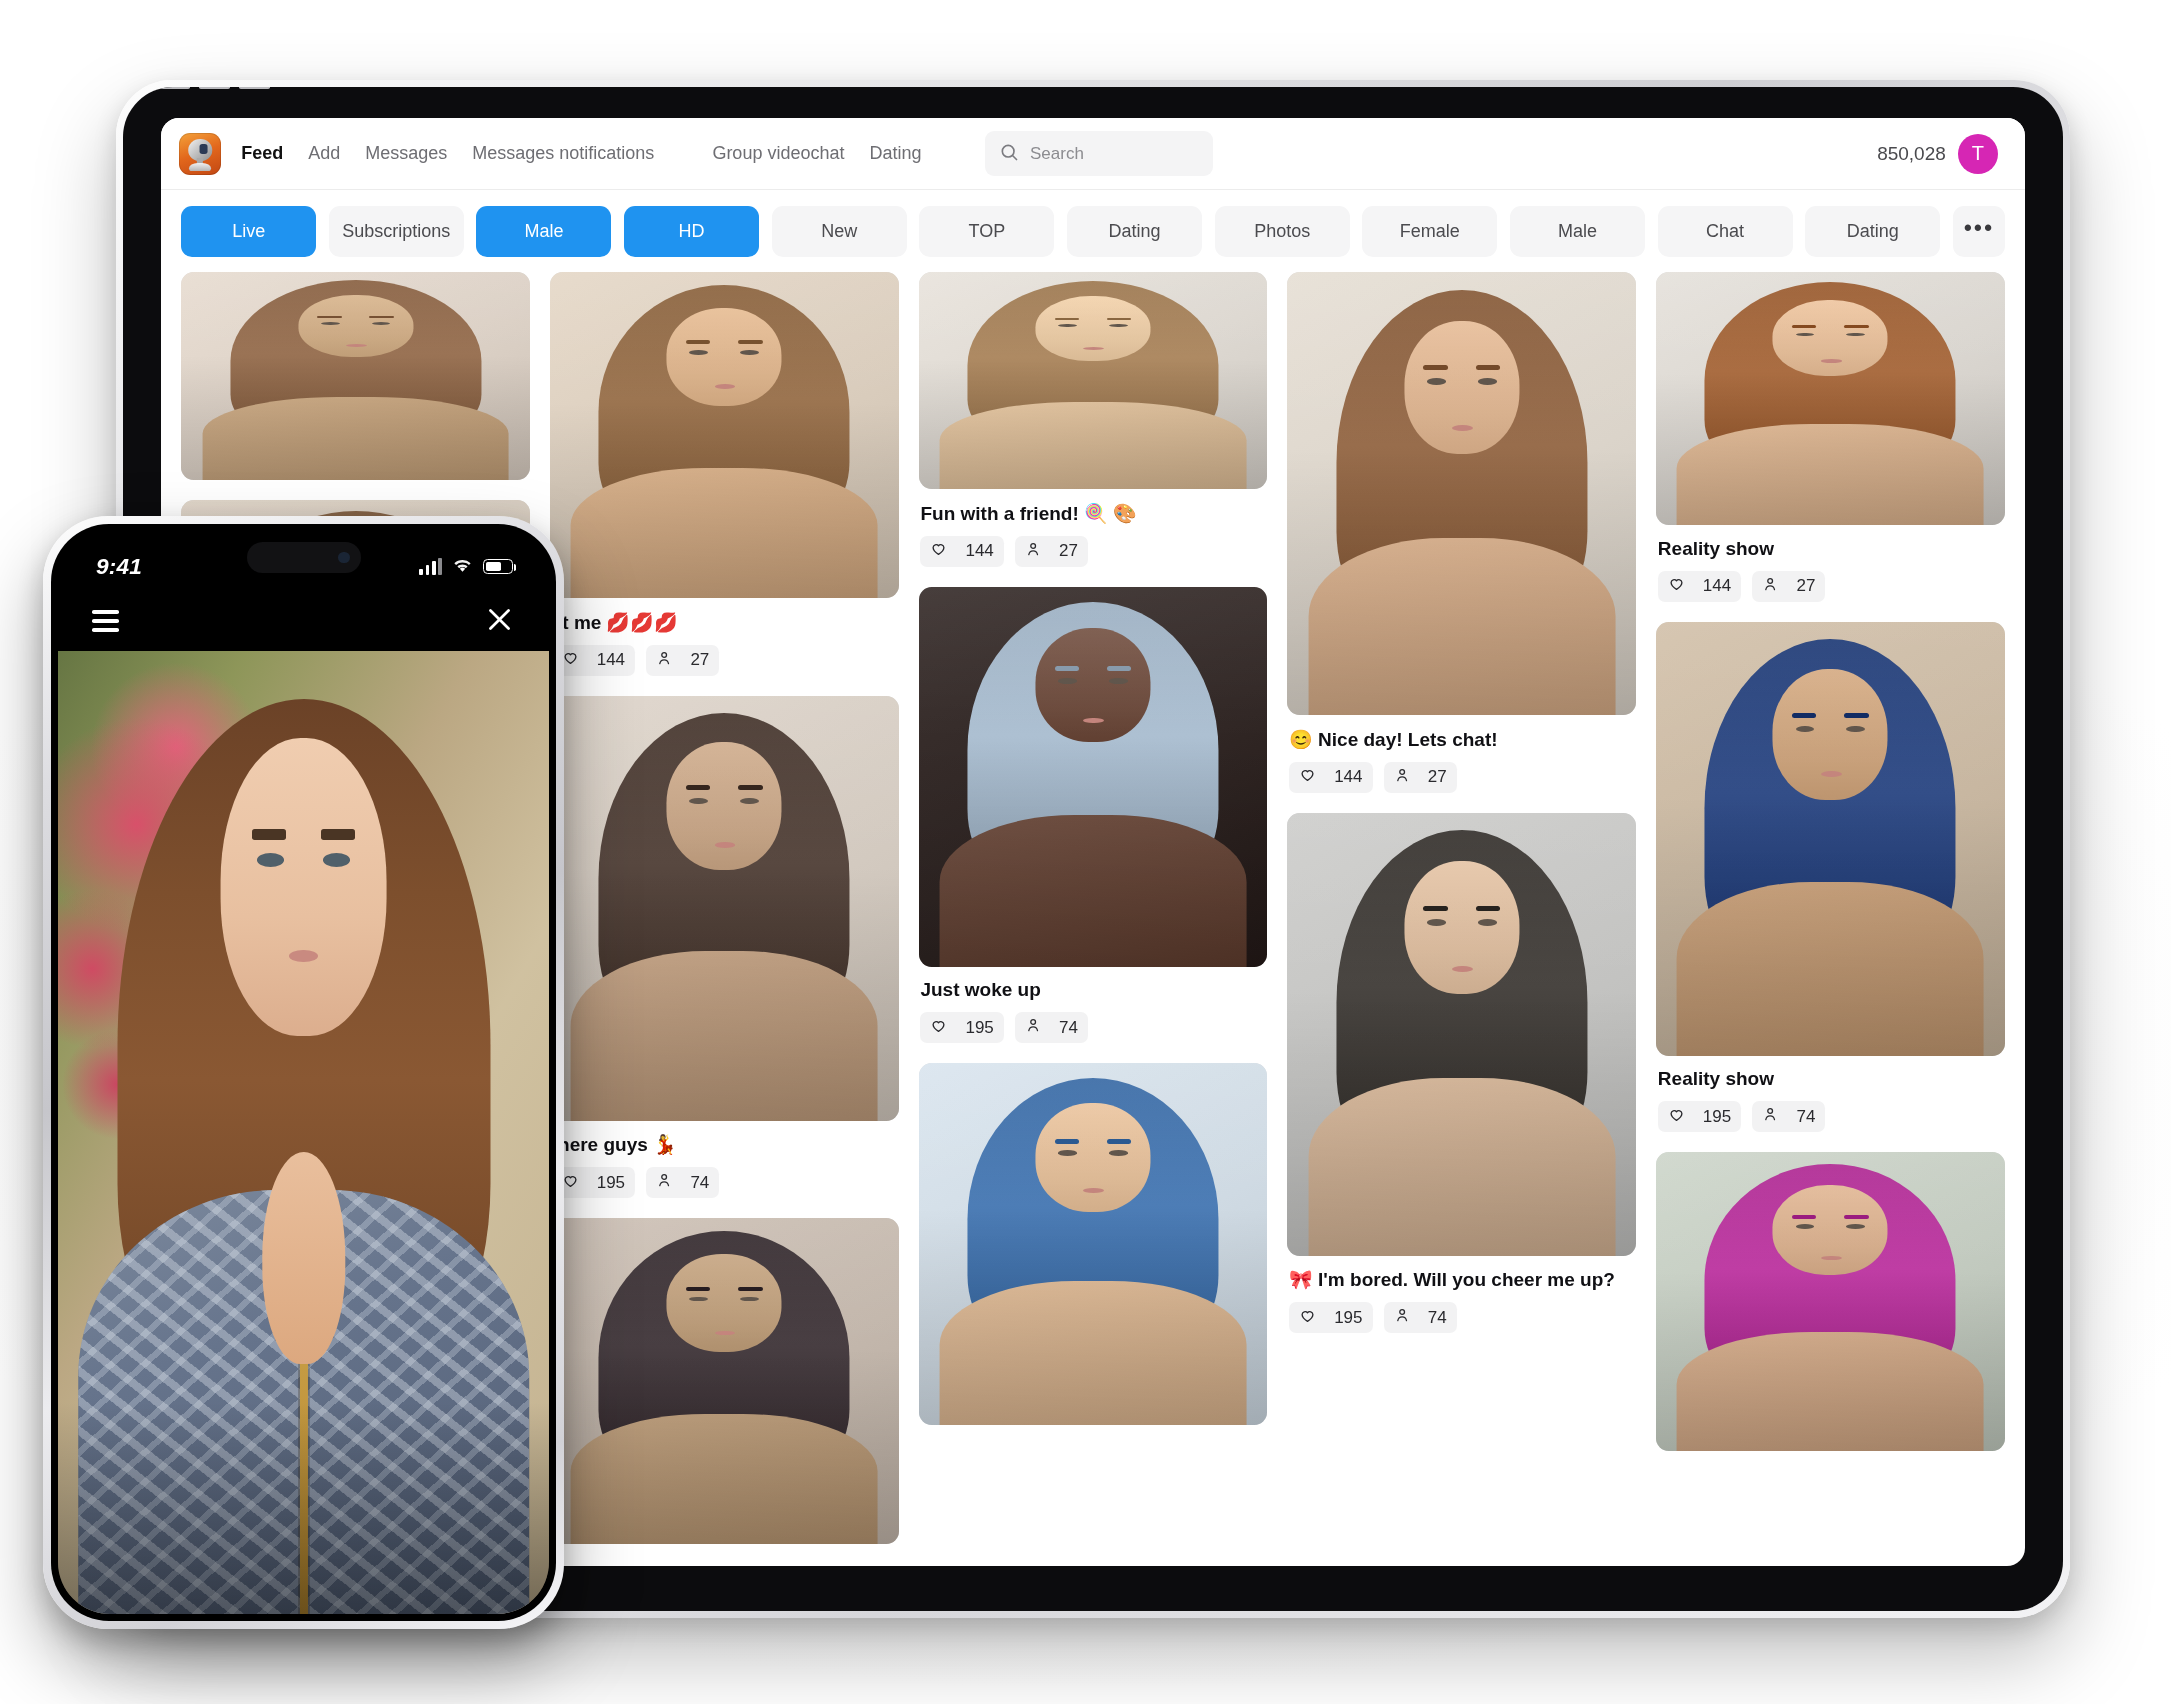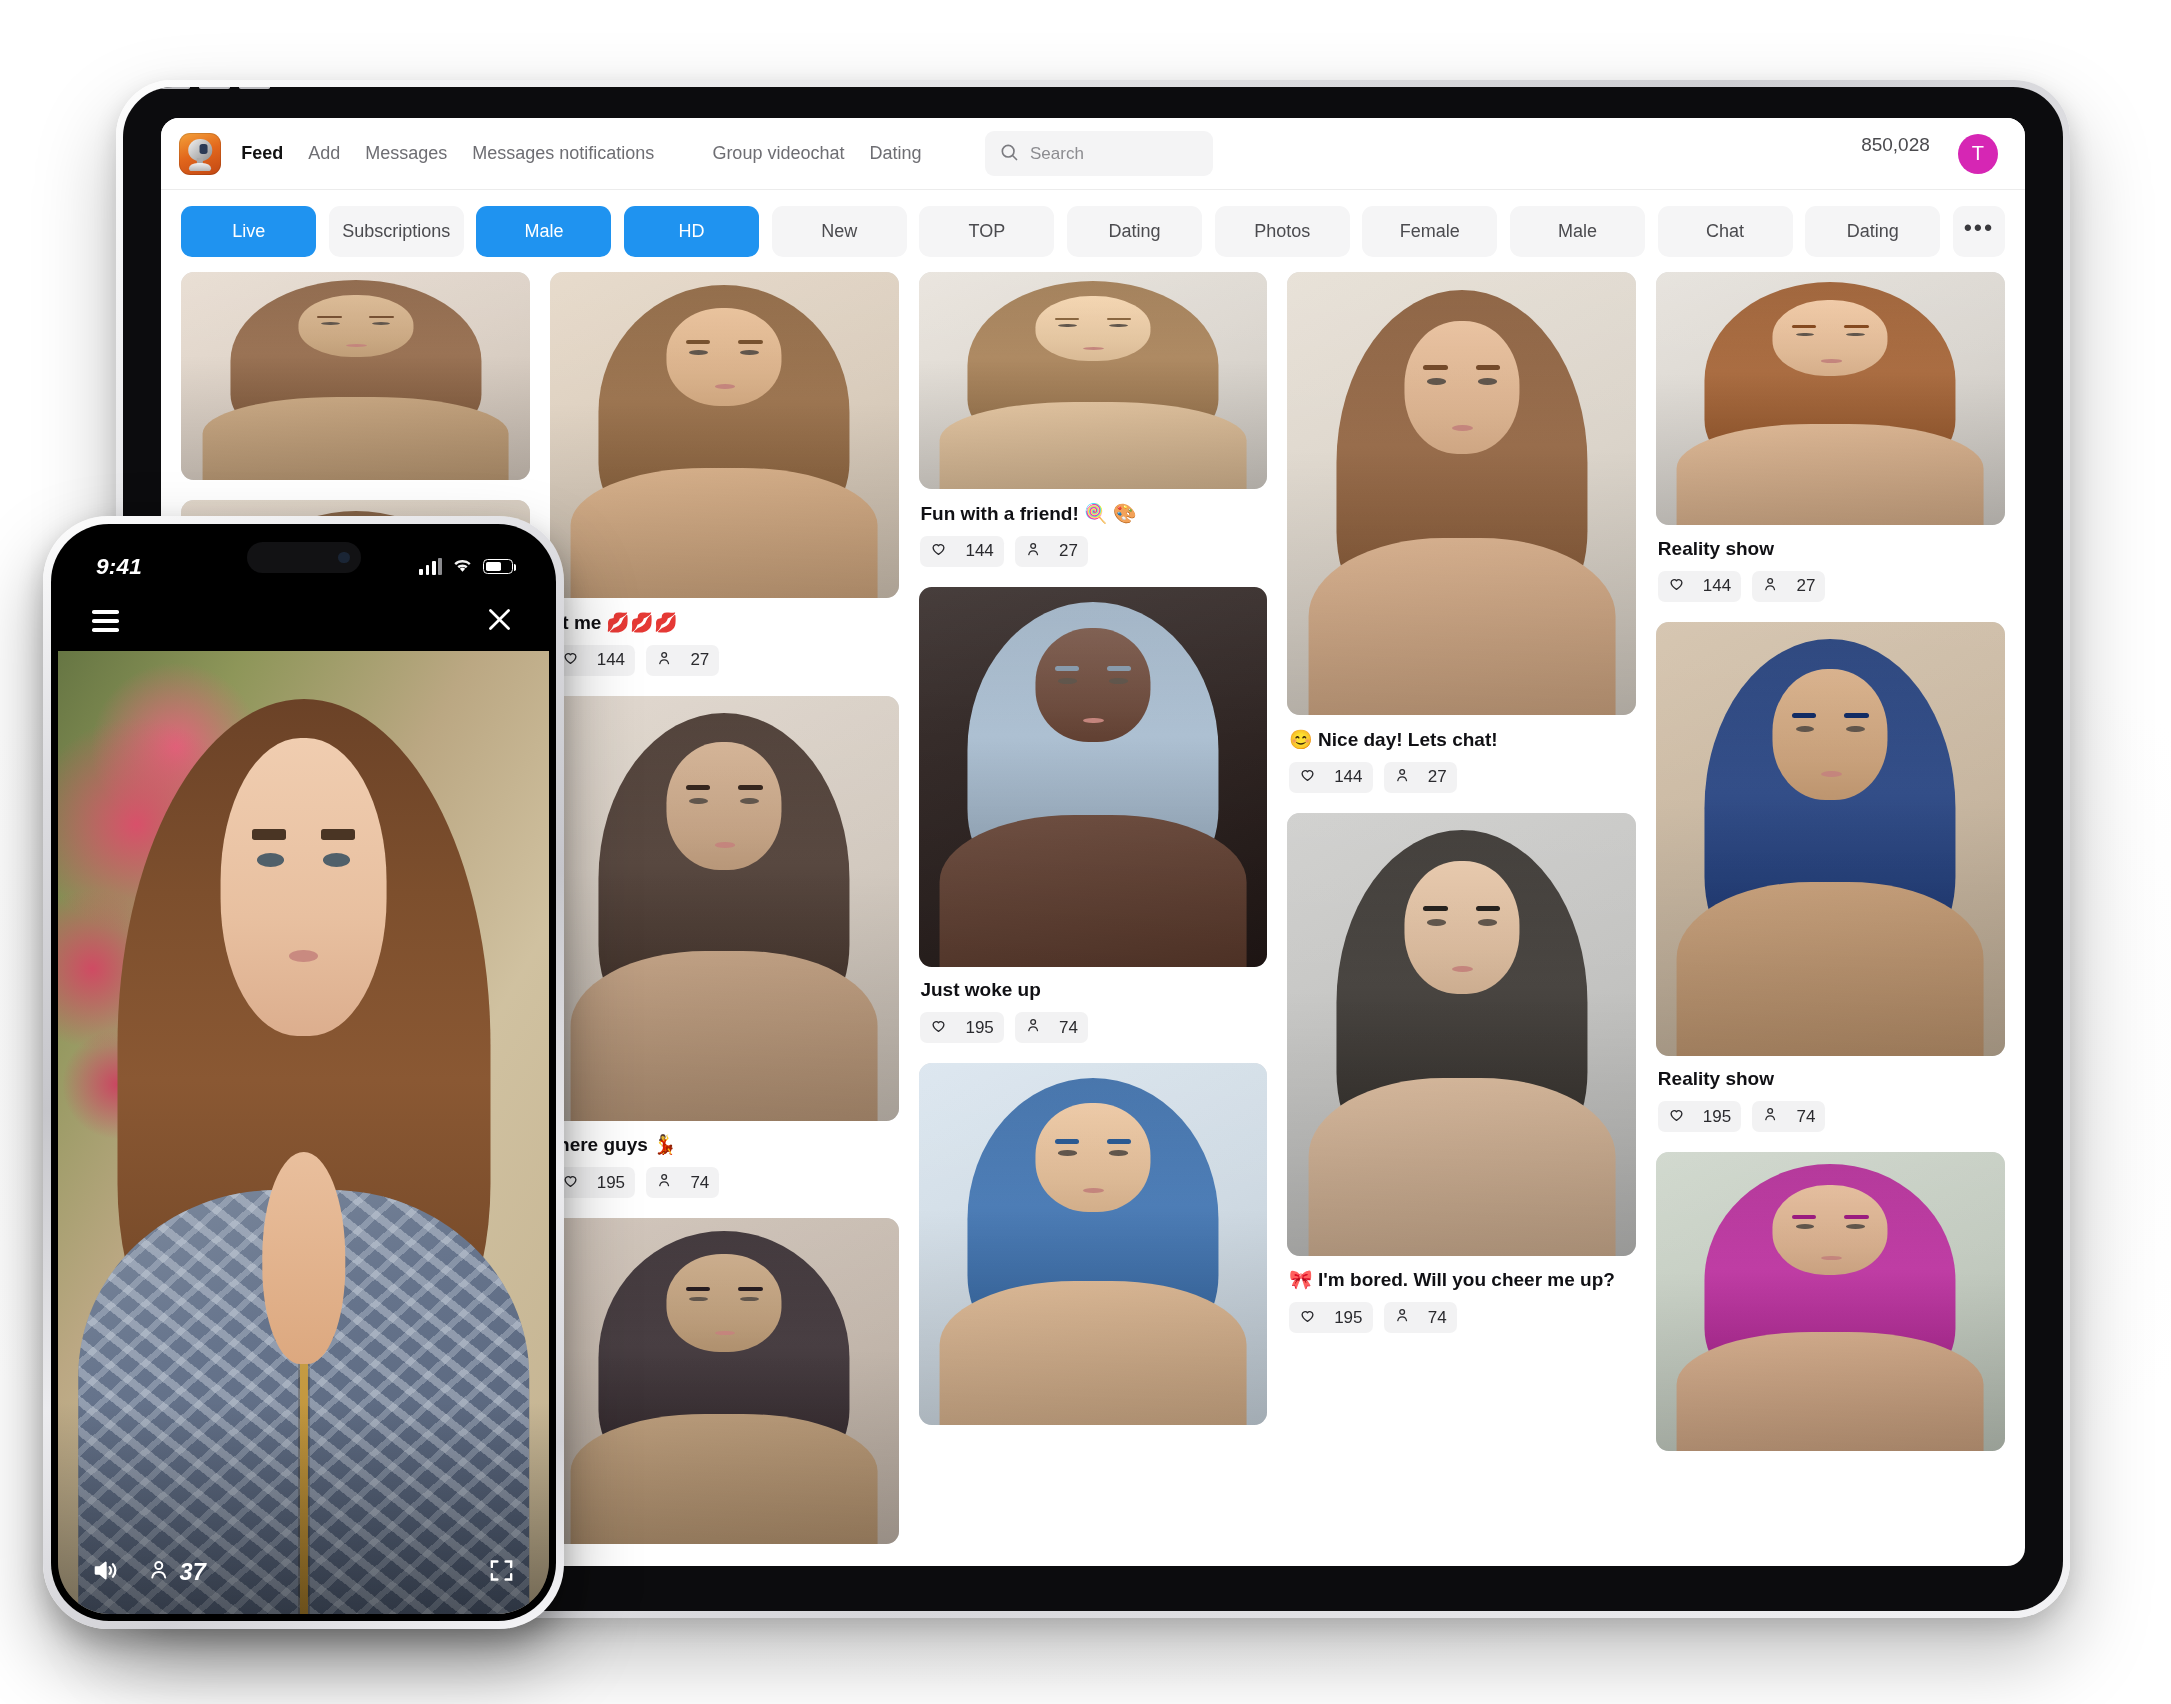--- a/index.html
+++ b/index.html
@@ -133,22 +133,22 @@
     font-family: "Liberation Sans", sans-serif;
     font-size: 17px;
     color: #3a3a3c;
     width: 100%;
   }
   #search-input::placeholder { color: #8c8c90; }
 
   #header-right {
     margin-left: auto;
     display: flex;
-    align-items: flex-start;
-    gap: 28px;
+    align-items: center;
+    gap: 12px;
   }
   #coin-count { font-size: 19px; color: #4a4a4e; }
   #avatar {
     width: 40px; height: 40px;
     border-radius: 50%;
     background: #d626b4;
     color: #fff;
     font-size: 20px;
     display: flex; align-items: center; justify-content: center;
   }
@@ -843,46 +843,20 @@
 
             <div style="position:absolute;left:50%;bottom:0;transform:translateX(-50%);width:8.1px;height:36%;
                  background:linear-gradient(180deg,#caa24a,#b8892f);
                  box-shadow:0 0 0 1.8px rgba(40,30,12,.28);"></div>
 
             <div style="position:absolute;left:50%;bottom:26%;transform:translateX(-50%);width:17%;height:22%;
                  background:linear-gradient(180deg,#e9bf9d,#dca87f);border-radius:50% 50% 46% 46%;"></div>
             <div class="bg" style="background:linear-gradient(180deg,rgba(0,0,0,0) 78%,rgba(0,0,0,.42) 100%);"></div>
           </div>
 
-          <div id="phone-bottombar">
-            <span class="ico">
-              <svg width="29" height="29" viewBox="0 0 24 24" fill="none" stroke="#fff" stroke-width="1.9" stroke-linejoin="round">
-                <path d="M4 9.5h3.4L12 5.6v12.8L7.4 14.5H4z" fill="#fff"></path>
-                <path d="M15.4 9.2a4 4 0 0 1 0 5.6" stroke-linecap="round"></path>
-                <path d="M18.1 6.8a7.6 7.6 0 0 1 0 10.4" stroke-linecap="round"></path>
-              </svg>
-            </span>
-            <span id="phone-viewers">
-              <span class="ico">
-                <svg width="23.5" height="23.5" viewBox="0 0 24 24" fill="none" stroke="#fff" stroke-width="2">
-                  <circle cx="12" cy="7.6" r="3.6"></circle>
-                  <path d="M5.4 20c.7-3.7 3.4-5.6 6.6-5.6s5.9 1.9 6.6 5.6" stroke-linecap="round"></path>
-                </svg>
-              </span>
-              <span>37</span>
-            </span>
-            <span id="fullscreen-btn" class="ico">
-              <svg width="29" height="29" viewBox="0 0 24 24" fill="none" stroke="#fff" stroke-width="2" stroke-linecap="round">
-                <path d="M4 9V4.6h4.6"></path>
-                  <path d="M20 9V4.6h-4.6"></path>
-                <path d="M4 15v4.4h4.6"></path>
-                  <path d="M20 15v4.4h-4.6"></path>
-              </svg>
-            </span>
-          </div>
         </div>
 
       </div>
     </div>
   </div>
 
 </div>
 
 
 </body></html>

